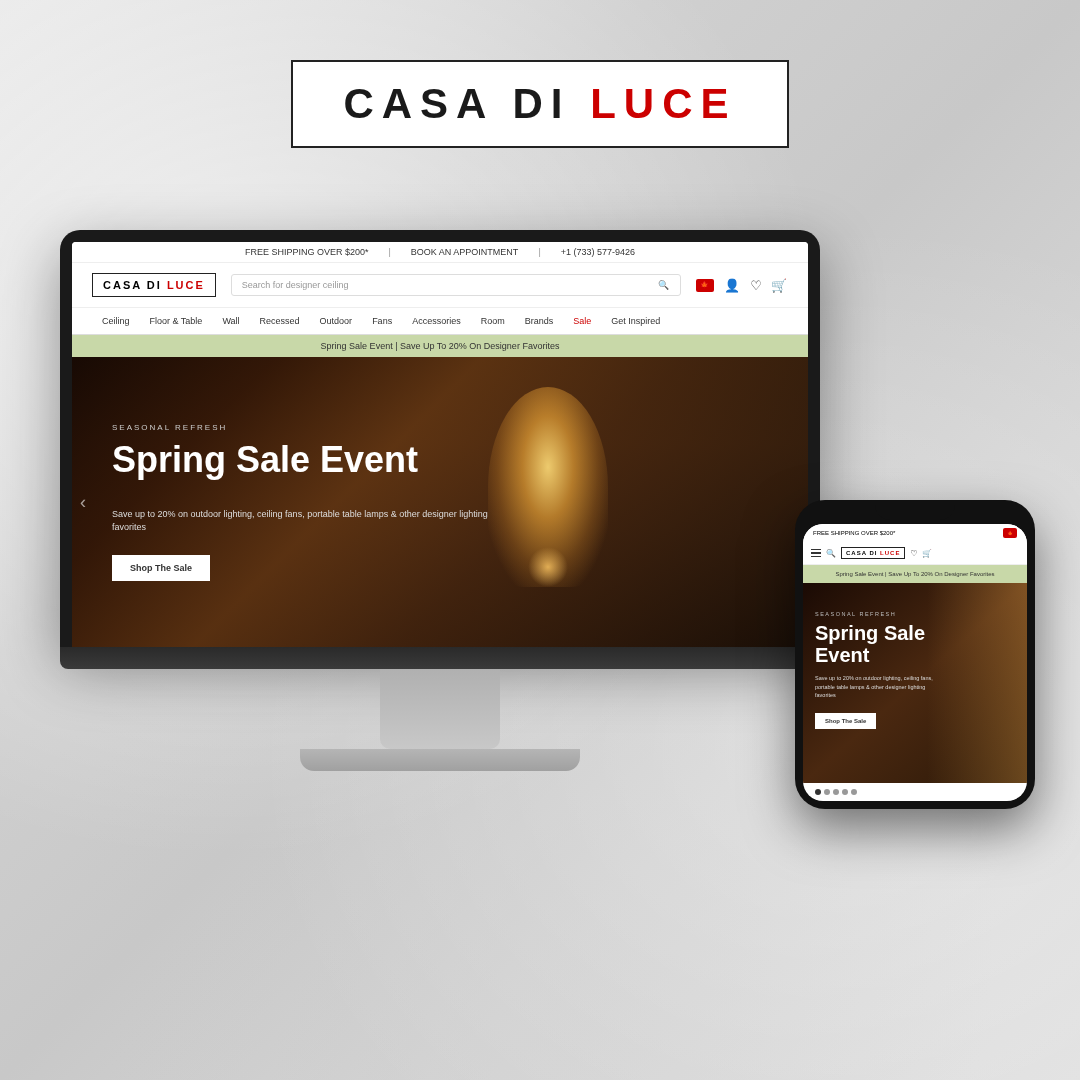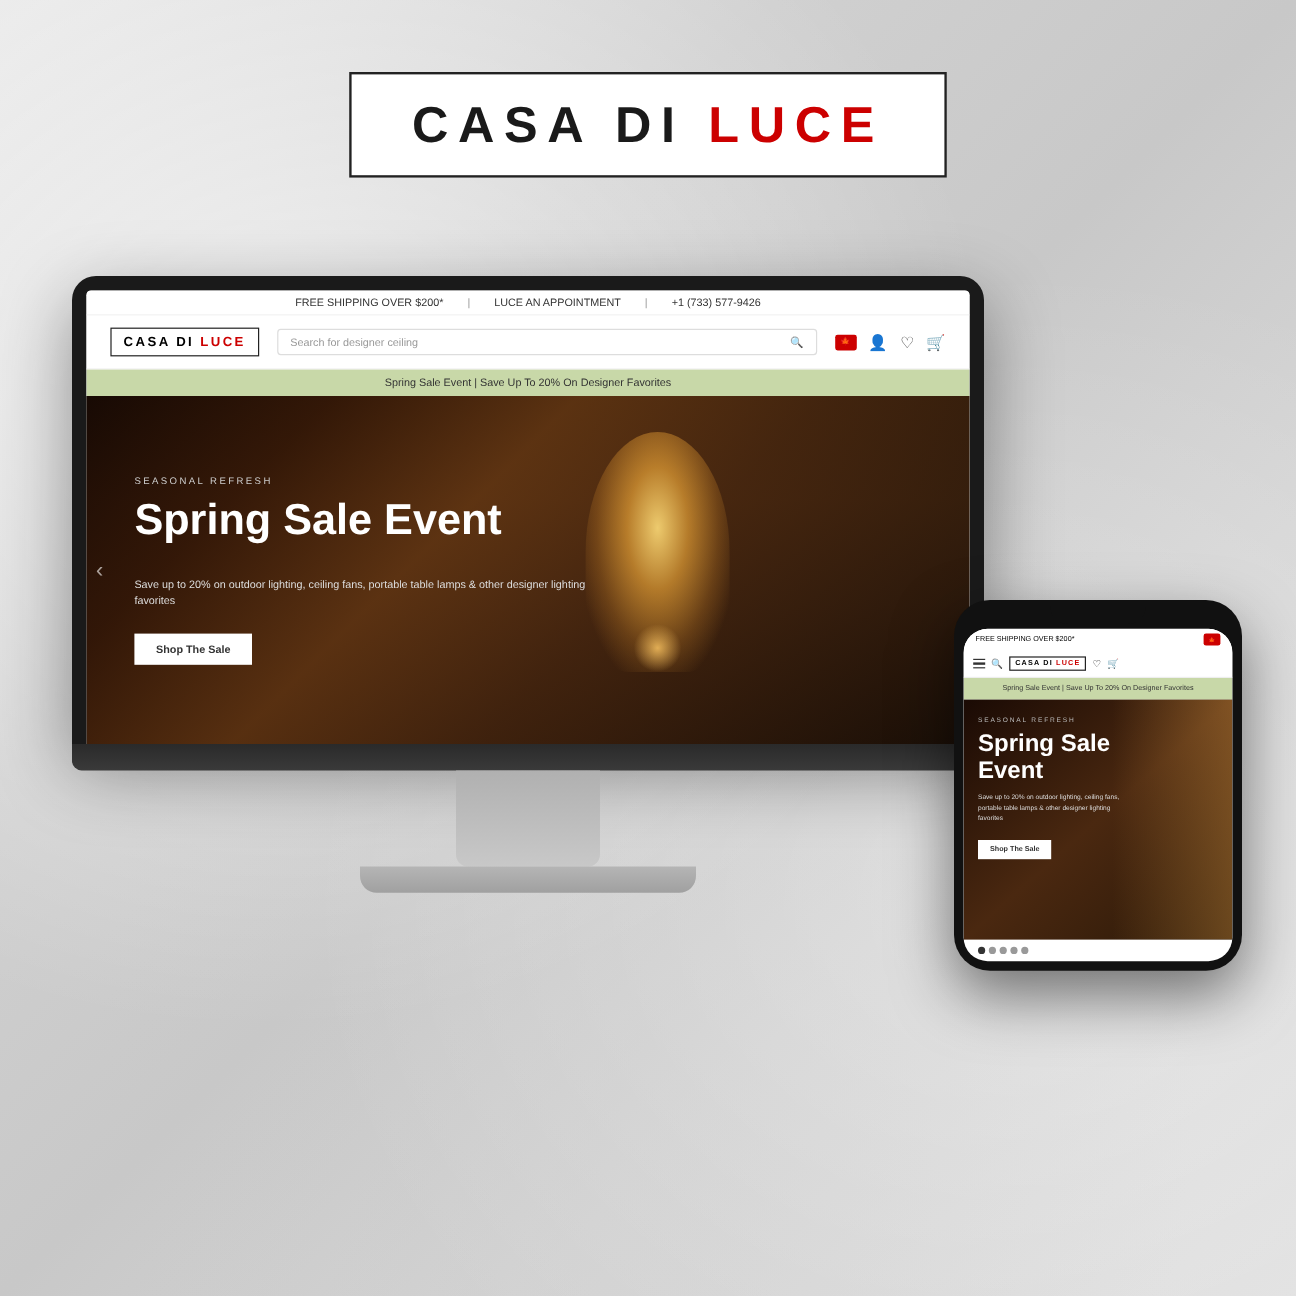--- a/index.html
+++ b/index.html
@@ -351,21 +351,21 @@
       padding: 5px 8px;
       font-size: 6px;
       color: #333;
       line-height: 1.4;
     }
 
     .phone-hero {
       position: relative;
       height: 200px;
       background: linear-gradient(to bottom right, #1a0a04, #4a2810, #2a1808);
-      padding: 15px 12px;
+      padding: 28px 12px;
       overflow: hidden;
     }
 
     .phone-hero-image {
       position: absolute;
       right: 0;
       top: 0;
       width: 100px;
       height: 100%;
       background: linear-gradient(to left, rgba(255,180,80,0.3), transparent);
@@ -446,41 +446,54 @@
   </div>
 </div>
 
 <div class="monitor-container">
   <div class="monitor-frame">
     <div class="monitor-screen">
 
       <div class="site-top-bar">
         <span>FREE SHIPPING OVER $200*</span>
         <span class="divider">|</span>
-        <span>LUCE AN APPOINTMENT</span>
+        <span>BOOK AN APPOINTMENT</span>
         <span class="divider">|</span>
         <span>+1 (733) 577-9426</span>
       </div>
 
       <div class="site-nav-bar">
         <div class="site-logo">
           <span>CASA DI </span><span class="luce">LUCE</span>
         </div>
         <div class="search-bar">
           <span>Search for designer ceiling</span>
           <span>🔍</span>
         </div>
         <div class="site-icons">
           <div class="flag-icon">🍁</div>
           <span class="site-icon">👤</span>
           <span class="site-icon">♡</span>
           <span class="site-icon">🛒</span>
         </div>
       </div>
 
+      <div class="site-menu">
+        <div class="menu-item">Ceiling</div>
+        <div class="menu-item">Floor &amp; Table</div>
+        <div class="menu-item">Wall</div>
+        <div class="menu-item">Recessed</div>
+        <div class="menu-item">Outdoor</div>
+        <div class="menu-item">Fans</div>
+        <div class="menu-item">Accessories</div>
+        <div class="menu-item">Room</div>
+        <div class="menu-item">Brands</div>
+        <div class="menu-item sale">Sale</div>
+        <div class="menu-item">Get Inspired</div>
+      </div>
 
       <div class="promo-bar">
         <span>Spring Sale Event | Save Up To 20% On Designer Favorites</span>
       </div>
 
       <div class="hero-section">
         <div class="hero-lamp"></div>
         <span class="hero-arrow">‹</span>
         <div class="hero-content">
           <div class="hero-tag">SEASONAL REFRESH</div>

